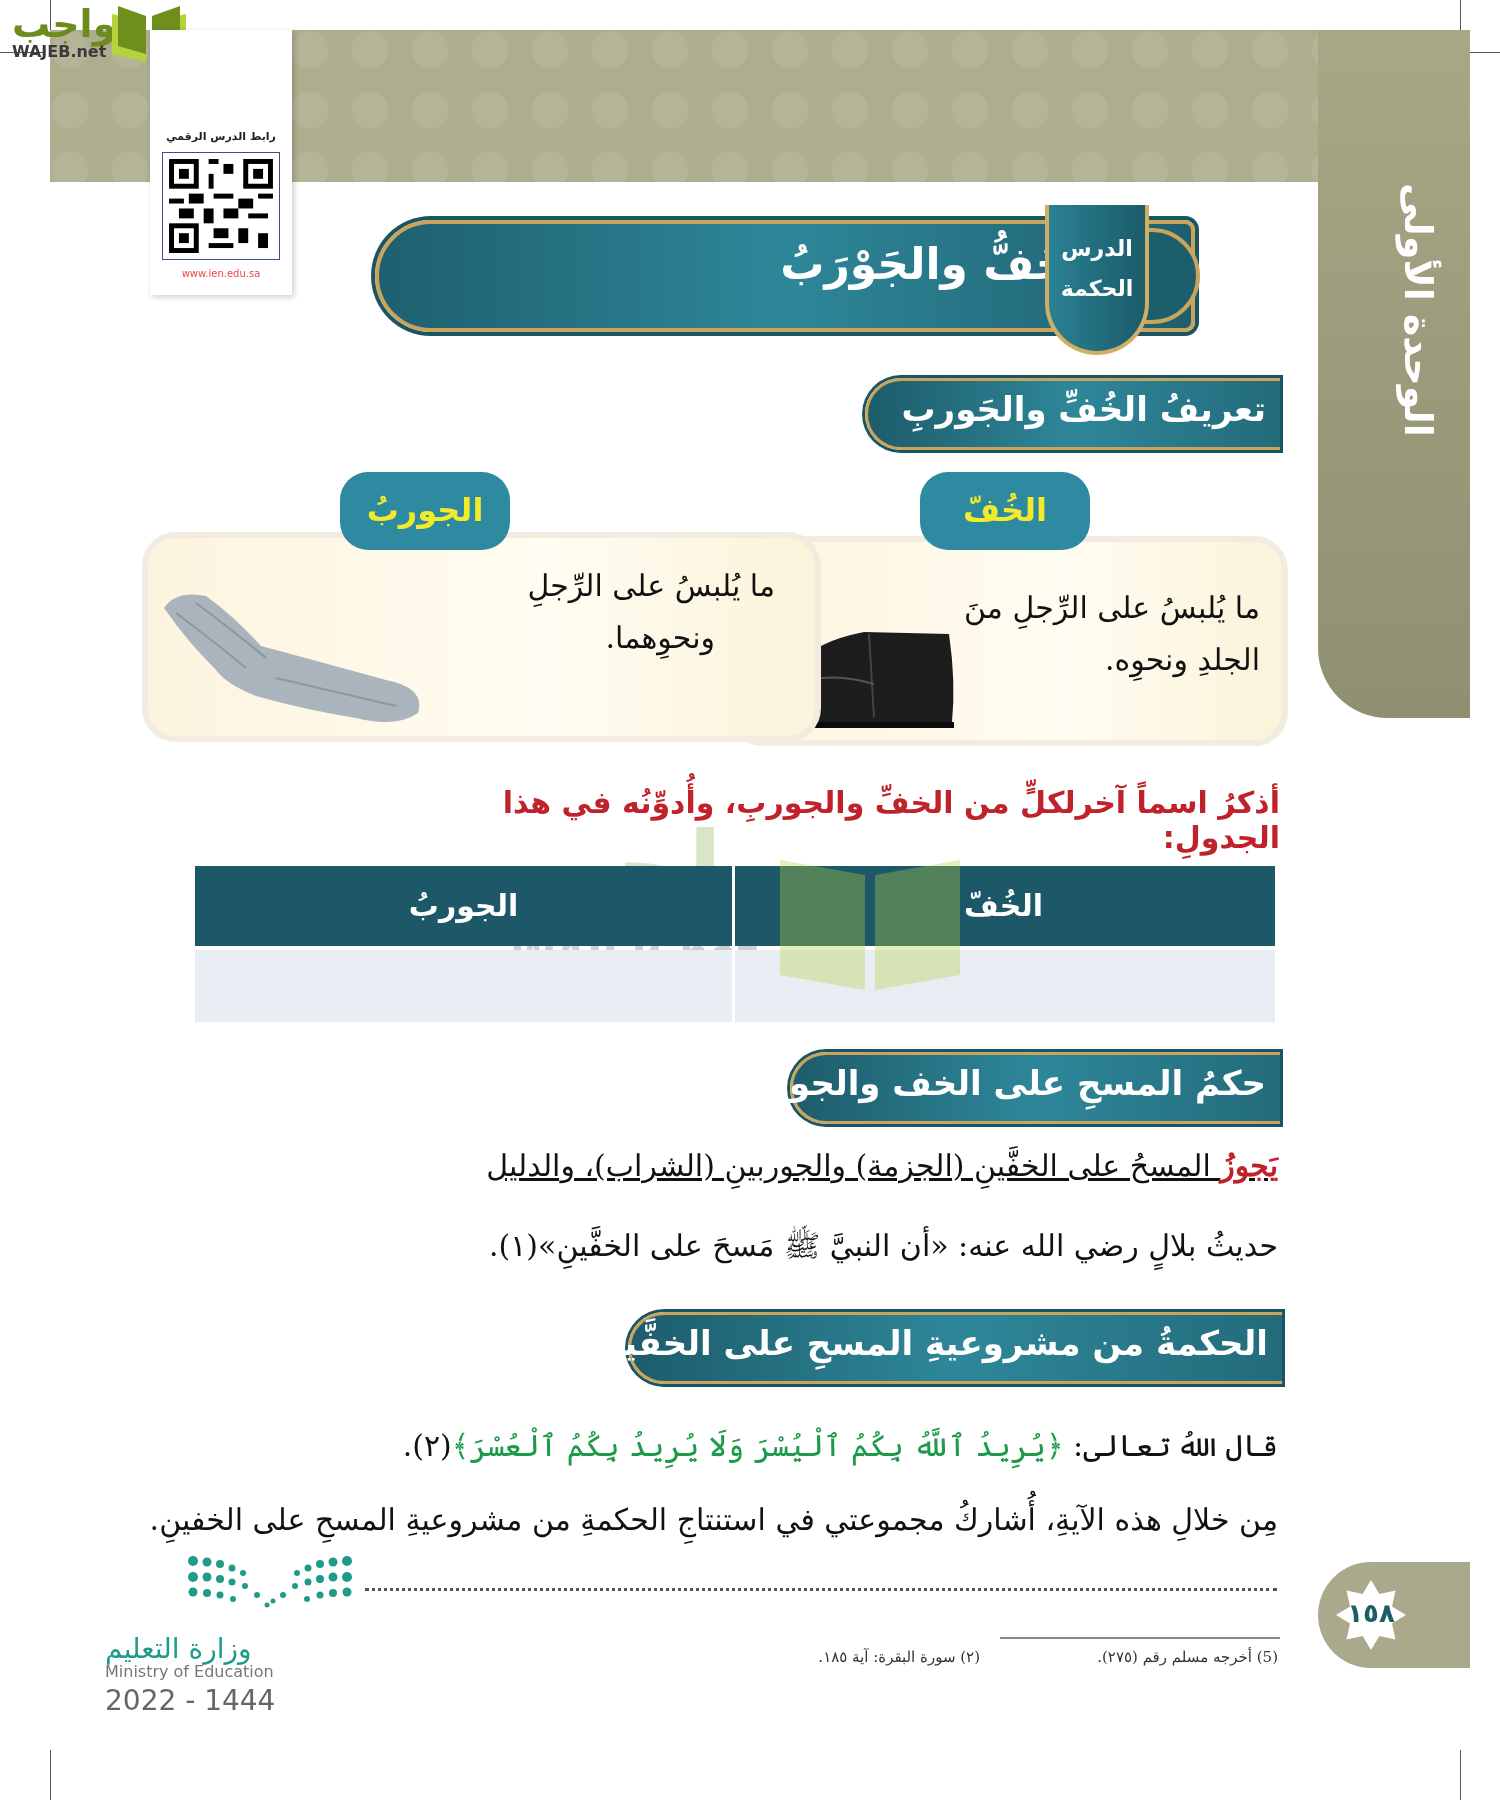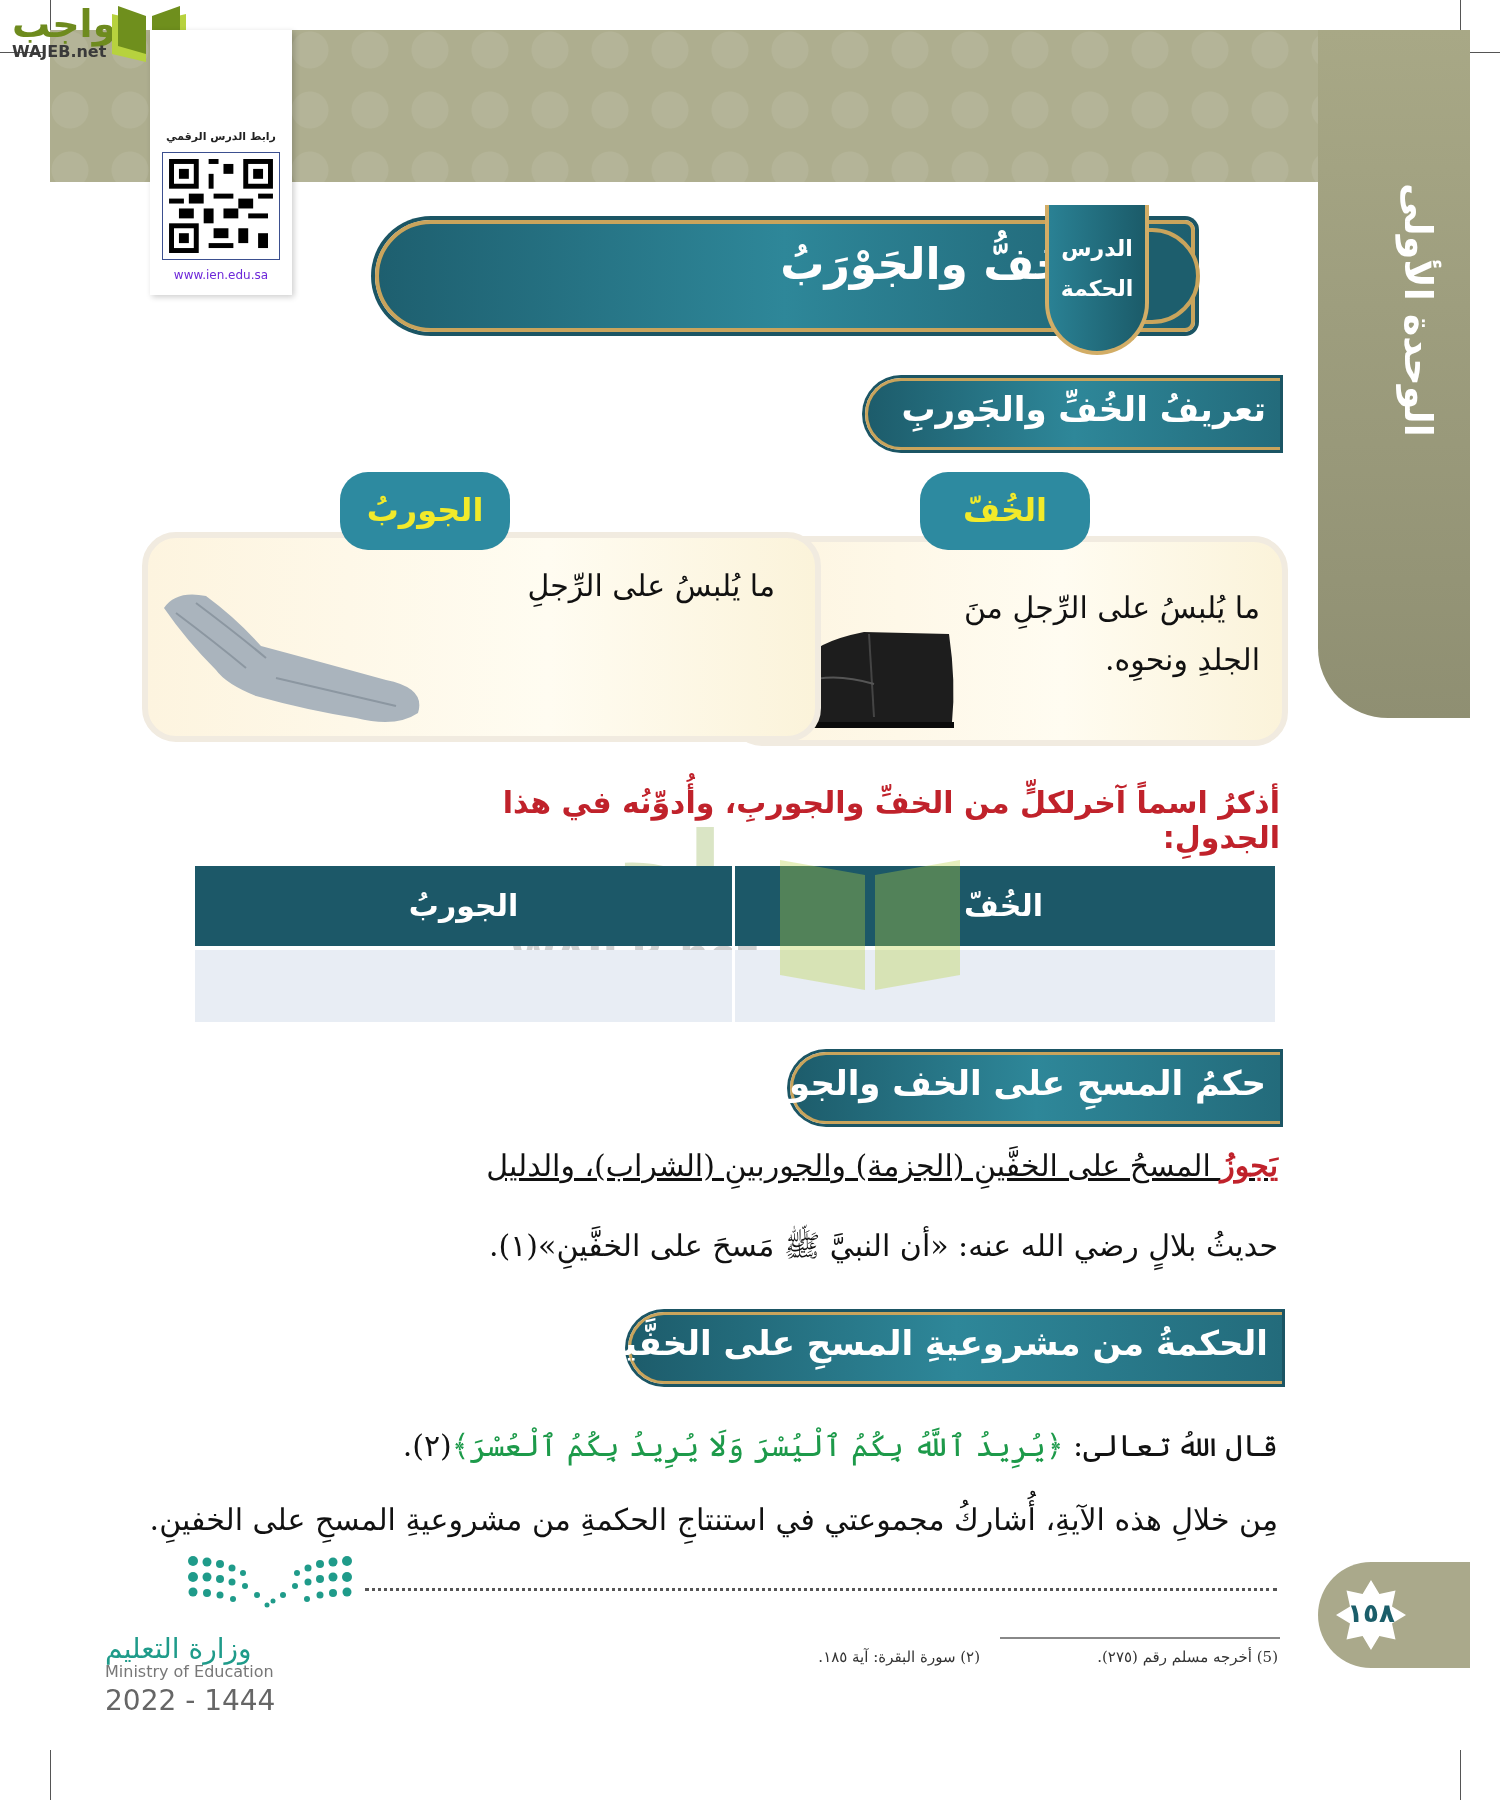--- a/index.html
+++ b/index.html
@@ -10,21 +10,21 @@
     background-image:radial-gradient(circle at 20px 20px, rgba(255,255,255,.08) 18px, transparent 19px);background-size:60px 60px;}
   .olive-strip{left:1318px;top:30px;width:152px;height:688px;background:linear-gradient(#a8a886,#8f8f72);border-bottom-left-radius:70px;}
   .unit-label{left:1340px;top:170px;width:100px;height:280px;color:#fff;font-family:"DejaVu Sans",sans-serif;font-weight:bold;font-size:38px;writing-mode:vertical-rl;text-align:center;direction:rtl;}
   .watermark-logo{left:0;top:0;width:195px;height:70px;}
   .wm-ar{left:12px;top:2px;font-family:"DejaVu Sans",sans-serif;font-weight:bold;font-size:38px;color:#6e8b1e;direction:rtl;}
   .wm-en{left:12px;top:42px;font-family:"DejaVu Sans",sans-serif;font-weight:bold;font-size:16px;color:#3a3a3a;}
   .wm-book{left:110px;top:4px;width:78px;height:60px;}
   .qr-card{left:150px;top:30px;width:142px;height:265px;background:#fff;box-shadow:2px 2px 6px rgba(0,0,0,.2);}
   .qr-label{left:0;top:100px;width:142px;text-align:center;font-family:"DejaVu Sans",sans-serif;font-size:11px;color:#222;direction:rtl;font-weight:bold;}
   .qr-box{left:12px;top:122px;width:118px;height:108px;border:1.5px solid #3b4f8f;background:#fff;padding:6px;}
-  .qr-url{left:0;top:238px;width:142px;text-align:center;font-family:"DejaVu Sans",sans-serif;font-size:12px;color:#6d28d9;}
+  .qr-url{left:0;top:238px;width:142px;text-align:center;font-family:"DejaVu Sans",sans-serif;font-size:10px;color:#ef4444;}
   .title-banner{left:375px;top:220px;width:820px;height:112px;border-radius:56px 10px 10px 56px;background:linear-gradient(90deg,#1e5f6f,#2e8799 50%,#1e5f6f);border:4px solid #c9a45c;box-shadow:0 0 0 4px #1b5564;}
   .title-text{left:0;top:14px;width:720px;text-align:right;color:#fff;font-family:"DejaVu Sans",sans-serif;font-weight:bold;font-size:44px;direction:rtl;}
   .lesson-tag-round{left:1130px;top:228px;width:70px;height:96px;border-radius:0 48px 48px 0;background:#1d5e6d;border:4px solid #c9a45c;}
   .lesson-tag{left:1045px;top:205px;width:104px;height:150px;background:linear-gradient(90deg,#2a8194,#1b5b69);border:4px solid #d2ad66;border-top:none;border-radius:0 0 52px 52px;}
   .lesson-tag-text{left:0;top:24px;width:96px;text-align:center;color:#fff;font-family:"DejaVu Sans",sans-serif;font-weight:bold;font-size:22px;line-height:40px;direction:rtl;}
   .section-header{height:72px;background:linear-gradient(90deg,#1d5c6b,#2e8799 50%,#236b7b);border:3px solid #c9a45c;border-right:none;border-radius:36px 0 0 36px;box-shadow:0 0 0 3px #1b5564;}
   .section-header span{position:absolute;right:14px;top:8px;color:#fff;font-family:"DejaVu Sans",sans-serif;font-weight:bold;font-size:34px;direction:rtl;white-space:nowrap;}
   .def-card{height:210px;border-radius:34px;background:linear-gradient(90deg,#fdf4df,#fffcf1 60%,#fbf3da);border:6px solid #f1ebe0;}
   .def-label{height:78px;background:#2d8aa0;border-radius:28px;color:#f2ea2a;font-family:"DejaVu Sans",sans-serif;font-weight:bold;font-size:32px;text-align:center;line-height:76px;direction:rtl;}
   .def-text{font-size:30px;line-height:52px;color:#111;direction:rtl;text-align:right;}
@@ -135,20 +135,21 @@
     <path d="M10 100 L180 100 L180 106 L10 106 Z" fill="#0b0b0b"></path>
     <path d="M95 12 L100 95" stroke="#444" stroke-width="2"></path>
     <path d="M30 60 Q60 50 100 62" stroke="#555" stroke-width="2" fill="none"></path>
   </svg>
 </div>
 <div class="abs def-label" style="left:920px;top:472px;width:170px;">الخُفّ</div>
 
 <div class="abs def-card" style="left:142px;top:532px;width:679px;">
   <div class="abs def-text" style="right:40px;top:22px;width:320px;">
     <div>ما يُلبسُ على الرِّجلِ</div>
+    <div style="padding-right:60px;">ونحوِهما.</div>
   </div>
   <svg class="abs" style="left:8px;top:50px;width:280px;height:140px;" viewBox="0 0 280 140">
     <path d="M8 20 Q20 2 50 8 Q80 30 105 58 Q150 70 230 92 Q270 100 262 125 Q240 140 200 130 Q150 122 100 108 Q70 96 60 82 Q30 52 8 20 Z" fill="#aab4bd"></path>
     <path d="M20 25 Q60 55 90 80 M40 15 Q80 45 110 70 M120 90 L240 118" stroke="#8c97a1" stroke-width="2" fill="none"></path>
   </svg>
 </div>
 <div class="abs def-label" style="left:340px;top:472px;width:170px;">الجوربُ</div>
 
 <div class="abs faint-wm-ar">واجب</div>
 <div class="abs faint-wm-en">WAJEB.net</div>

